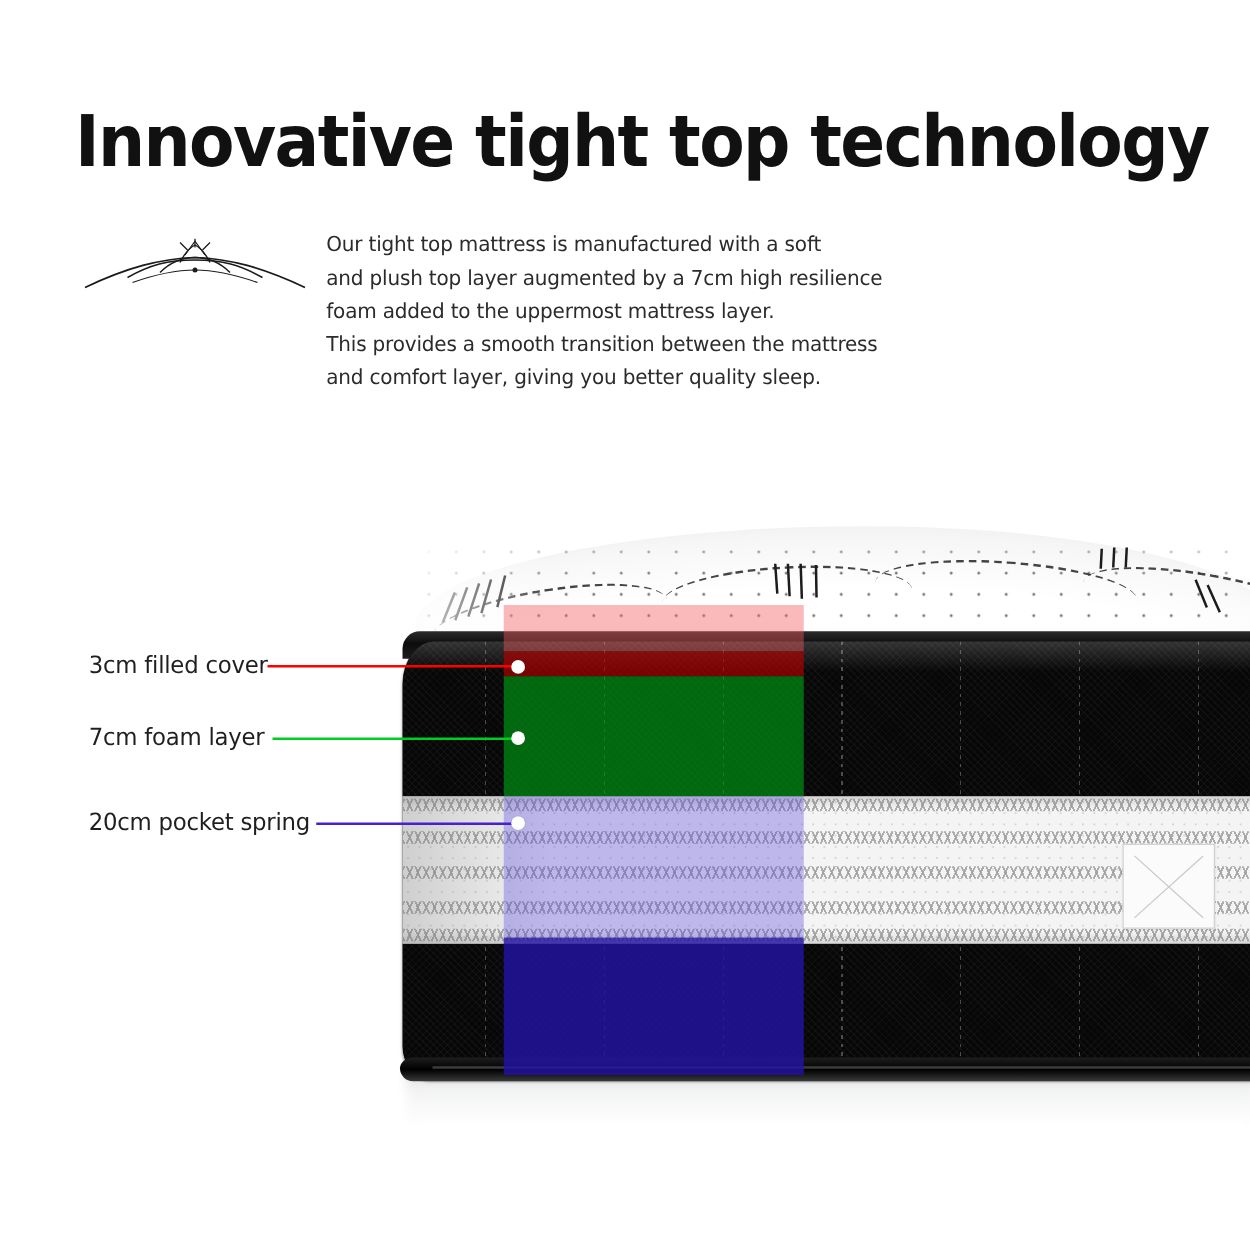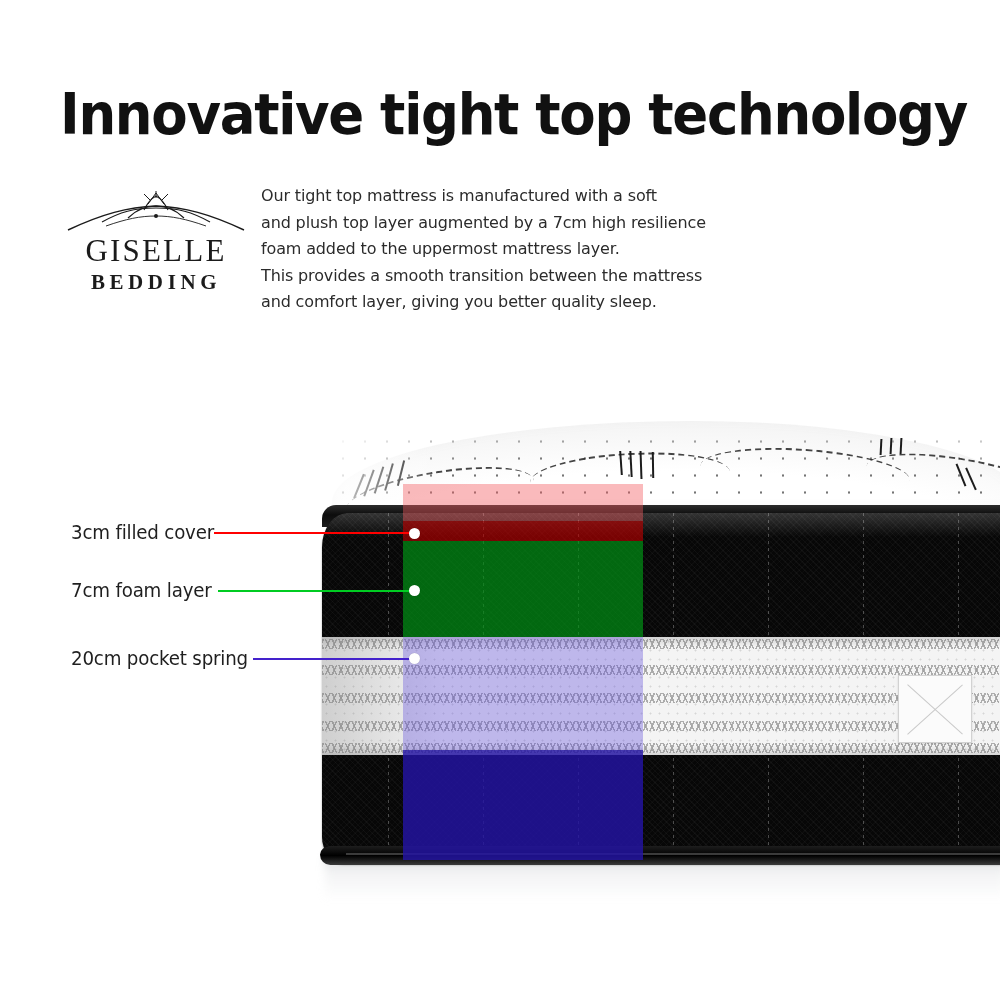--- a/index.html
+++ b/index.html
@@ -345,22 +345,20 @@
     <svg class="crest" viewBox="0 0 188 48">
       <path d="M6 40 C 40 24, 66 17, 94 16 C 122 17, 148 24, 182 40" fill="none" stroke="#1b1b1b" stroke-width="1.4"></path>
       <path d="M40 32 C 58 22, 72 18, 94 18 C 116 18, 130 22, 148 32" fill="none" stroke="#1b1b1b" stroke-width="1.2"></path>
       <path d="M66 28 C 74 20, 84 16, 94 16 C 104 16, 114 20, 122 28" fill="none" stroke="#1b1b1b" stroke-width="1.2"></path>
       <path d="M82 20 C 86 12, 90 8, 94 6 C 98 8, 102 12, 106 20" fill="none" stroke="#1b1b1b" stroke-width="1.1"></path>
       <path d="M86 14 L 94 3 L 102 14" fill="none" stroke="#1b1b1b" stroke-width="1"></path>
       <path d="M88 10 L 82 4 M100 10 L 106 4 M94 8 L 94 1" stroke="#1b1b1b" stroke-width="1" fill="none"></path>
       <circle cx="94" cy="26" r="2" fill="#1b1b1b"></circle>
       <path d="M44 36 C 64 29, 78 26, 94 26 C 110 26, 124 29, 144 36" fill="none" stroke="#1b1b1b" stroke-width="0.9"></path>
     </svg>
-    <div class="brand">GISELLE</div>
-    <div class="brand-sub">BEDDING</div>
   </div>
 
   <div id="description">
     <p>Our tight top mattress is manufactured with a soft</p>
     <p>and plush top layer augmented by a 7cm high resilience</p>
     <p>foam added to the uppermost mattress layer.</p>
     <p>This provides a smooth transition between the mattress</p>
     <p>and comfort layer, giving you better quality sleep.</p>
   </div>
 

